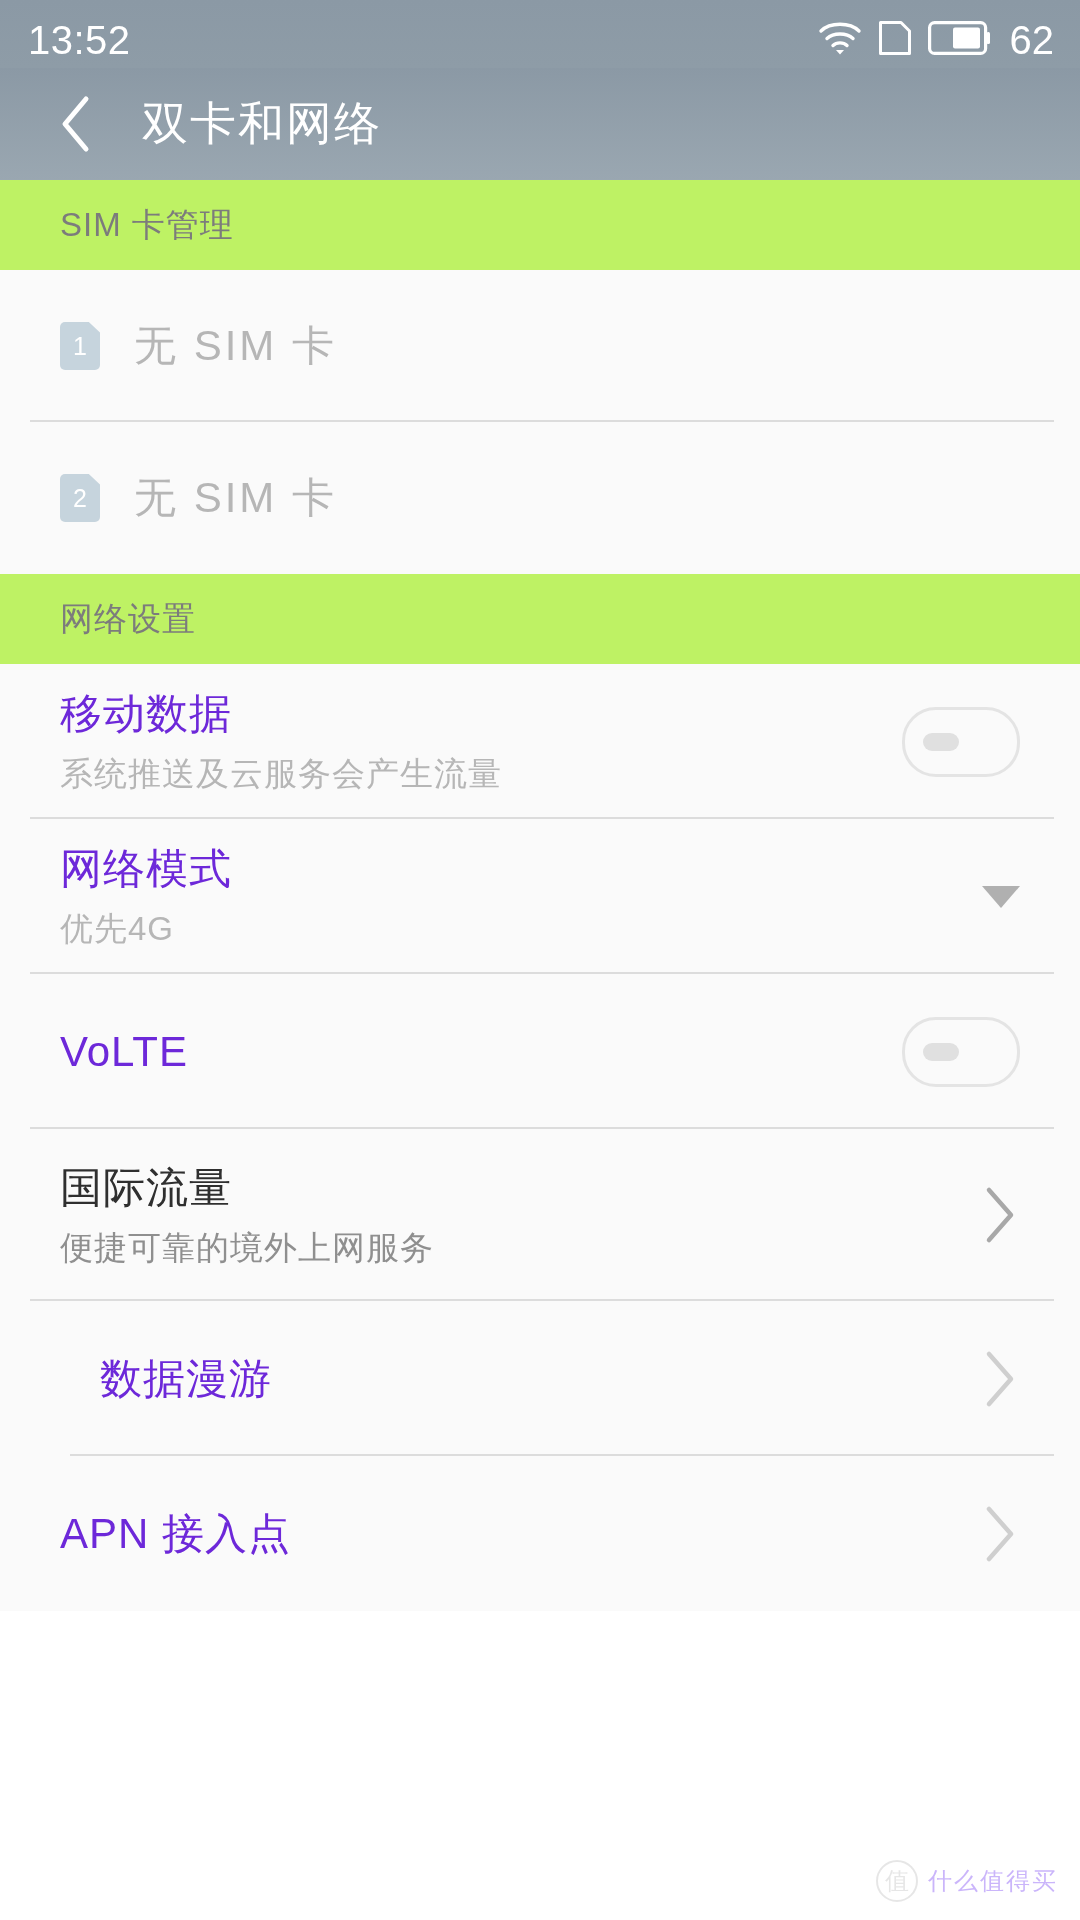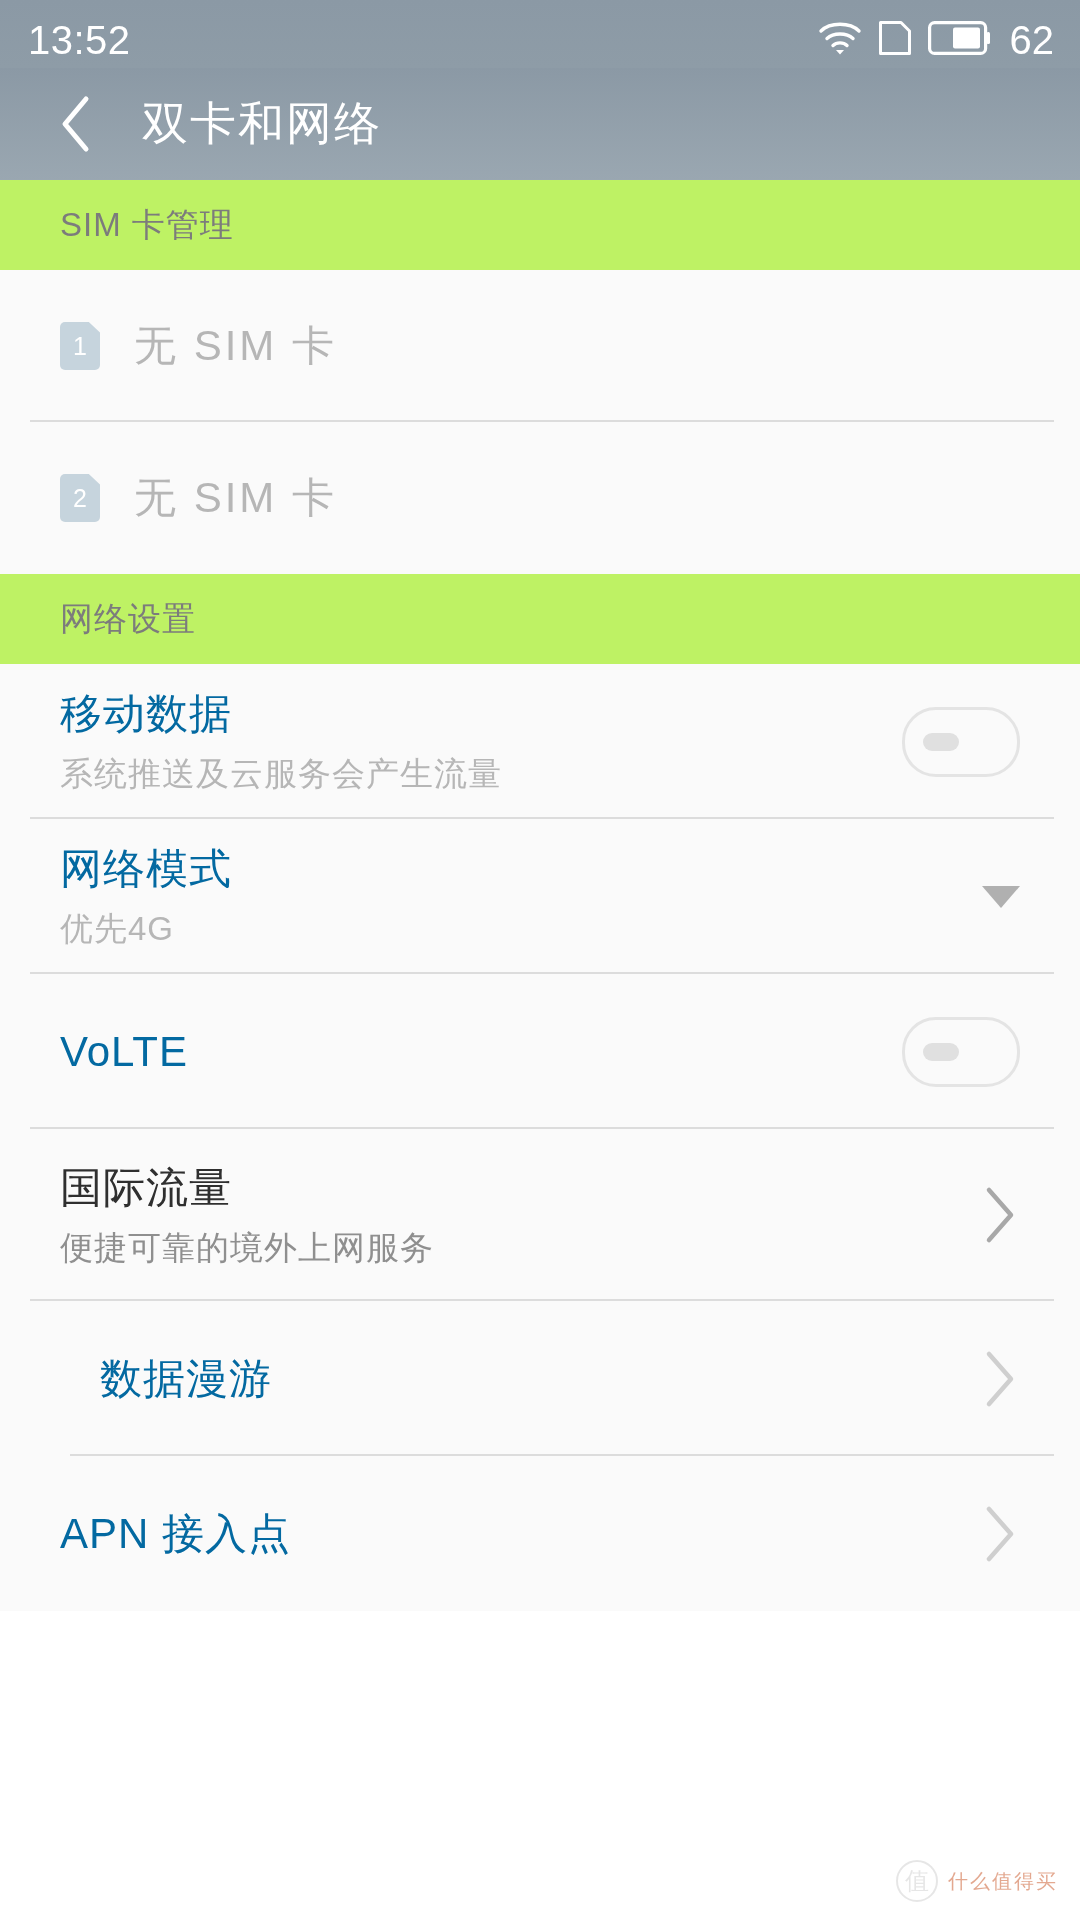--- a/index.html
+++ b/index.html
@@ -104,21 +104,21 @@
     background: #dcdcdc;
   }
   .row-text {
     display: flex;
     flex-direction: column;
     justify-content: center;
     gap: 10px;
   }
   .row-title {
     font-size: 42px;
-    color: #0369a1;
+    color: #6d28d9;
     letter-spacing: 1px;
   }
   .row-title.enabled { color: #2f2f2f; }
   .row-sub {
     font-size: 33px;
     color: #b6b6b6;
     letter-spacing: 1px;
   }
   .row-sub.enabled { color: #8f8f8f; }
 
@@ -199,22 +199,22 @@
     height: 38px;
     border: 2px solid #c9c9c9;
     border-radius: 50%;
     color: #c9c9c9;
     font-size: 24px;
     display: flex;
     align-items: center;
     justify-content: center;
   }
   .wm-text {
-    color: #c2410c;
-    font-size: 20px;
+    color: #8b5cf6;
+    font-size: 24px;
     letter-spacing: 2px;
   }
 </style>
 </head>
 <body>
 
 <div class="status-bar">
   <div class="status-time">13:52</div>
   <div class="status-right">
     <span>

